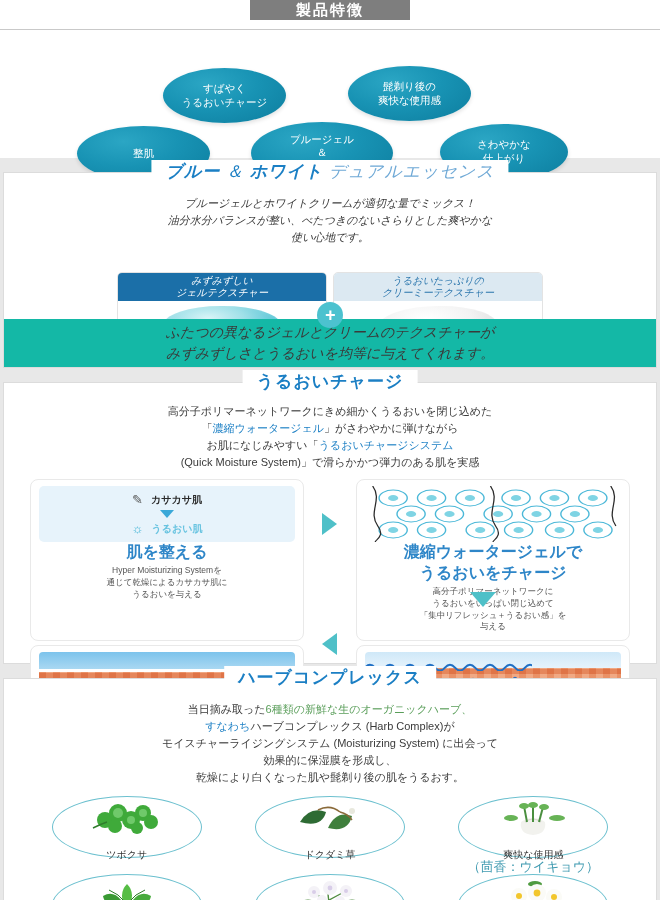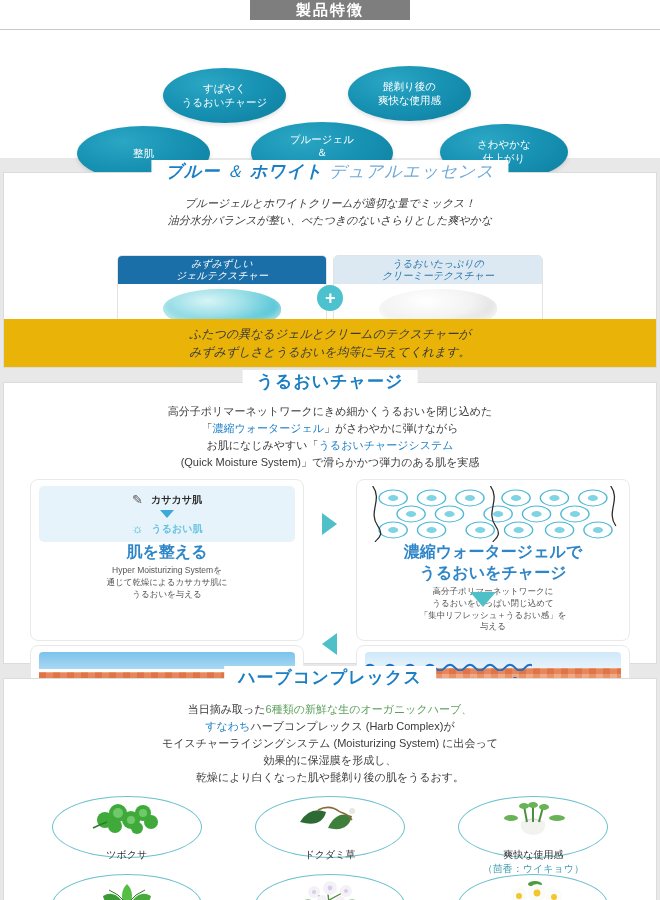--- a/index.html
+++ b/index.html
@@ -110,23 +110,23 @@
   .plus-badge {
     position: absolute; left: 50%; top: 46px; transform: translate(-50%,0);
     width: 26px; height: 26px; border-radius: 50%;
     background: #4cc2cf;
     display: flex; align-items: center; justify-content: center;
     color: #fff; font-size: 18px; font-weight: bold; line-height: 1;
     z-index: 4;
   }
   .dual-foot {
     position: absolute; left: 0; right: 0; bottom: 0;
-    height: 48px; background: #eab308;
+    height: 48px; background: #14b8a6;
     display: flex; align-items: center; justify-content: center;
-    text-align: left; font-size: 12px; line-height: 1.5; color: #3a3a3a;
+    text-align: right; font-size: 14px; line-height: 1.5; color: #3a3a3a;
   }
 
   
   #sec-charge { height: 282px; margin-top: 14px; }
   #sec-charge .sec-lead { padding-top: 20px; }
 
   .grid4 {
     position: relative;
     margin: 8px auto 0; width: 600px;
     display: grid; grid-template-columns: 1fr 1fr; gap: 4px 52px;
@@ -227,21 +227,21 @@
   .herb-art {
     position: absolute; left: 50%; top: 6px; transform: translateX(-50%);
     width: 84px; height: 34px;
   }
   .herb-label {
     position: absolute; left: 0; right: 0; bottom: 8px;
     text-align: center; font-size: 10px; color: #333;
   }
   .herb-sub {
     position: absolute; left: 0; right: 0; bottom: -6px;
-    text-align: center; font-size: 10px; color: #3f9ab0;
+    text-align: center; font-size: 13px; color: #3f9ab0;
   }
   .herb-cell.tall { height: 74px; }
 </style>
 </head>
 <body>
 
 <div class="header-wrap">
   <div class="header-rule"></div>
   <div class="header-banner">
     <span>製品特徴</span>
@@ -280,20 +280,21 @@
 </div>
 
 <div class="section" id="sec-dual">
   <div class="sec-title">
     <span class="t-strong">ブルー</span><span class="t-mid"> ＆ </span><span class="t-strong">ホワイト</span><span class="t-light"> デュアルエッセンス</span>
   </div>
 
   <div class="sec-lead">
     <div>ブルージェルとホワイトクリームが適切な量でミックス！</div>
     <div>油分水分バランスが整い、べたつきのないさらりとした爽やかな</div>
+    <div>使い心地です。</div>
   </div>
 
   <div class="dual-row">
     <div class="tex-card">
       <div class="tex-head head-blue">
         <div>
           <div>みずみずしい</div>
           <div>ジェルテクスチャー</div>
         </div>
       </div>

